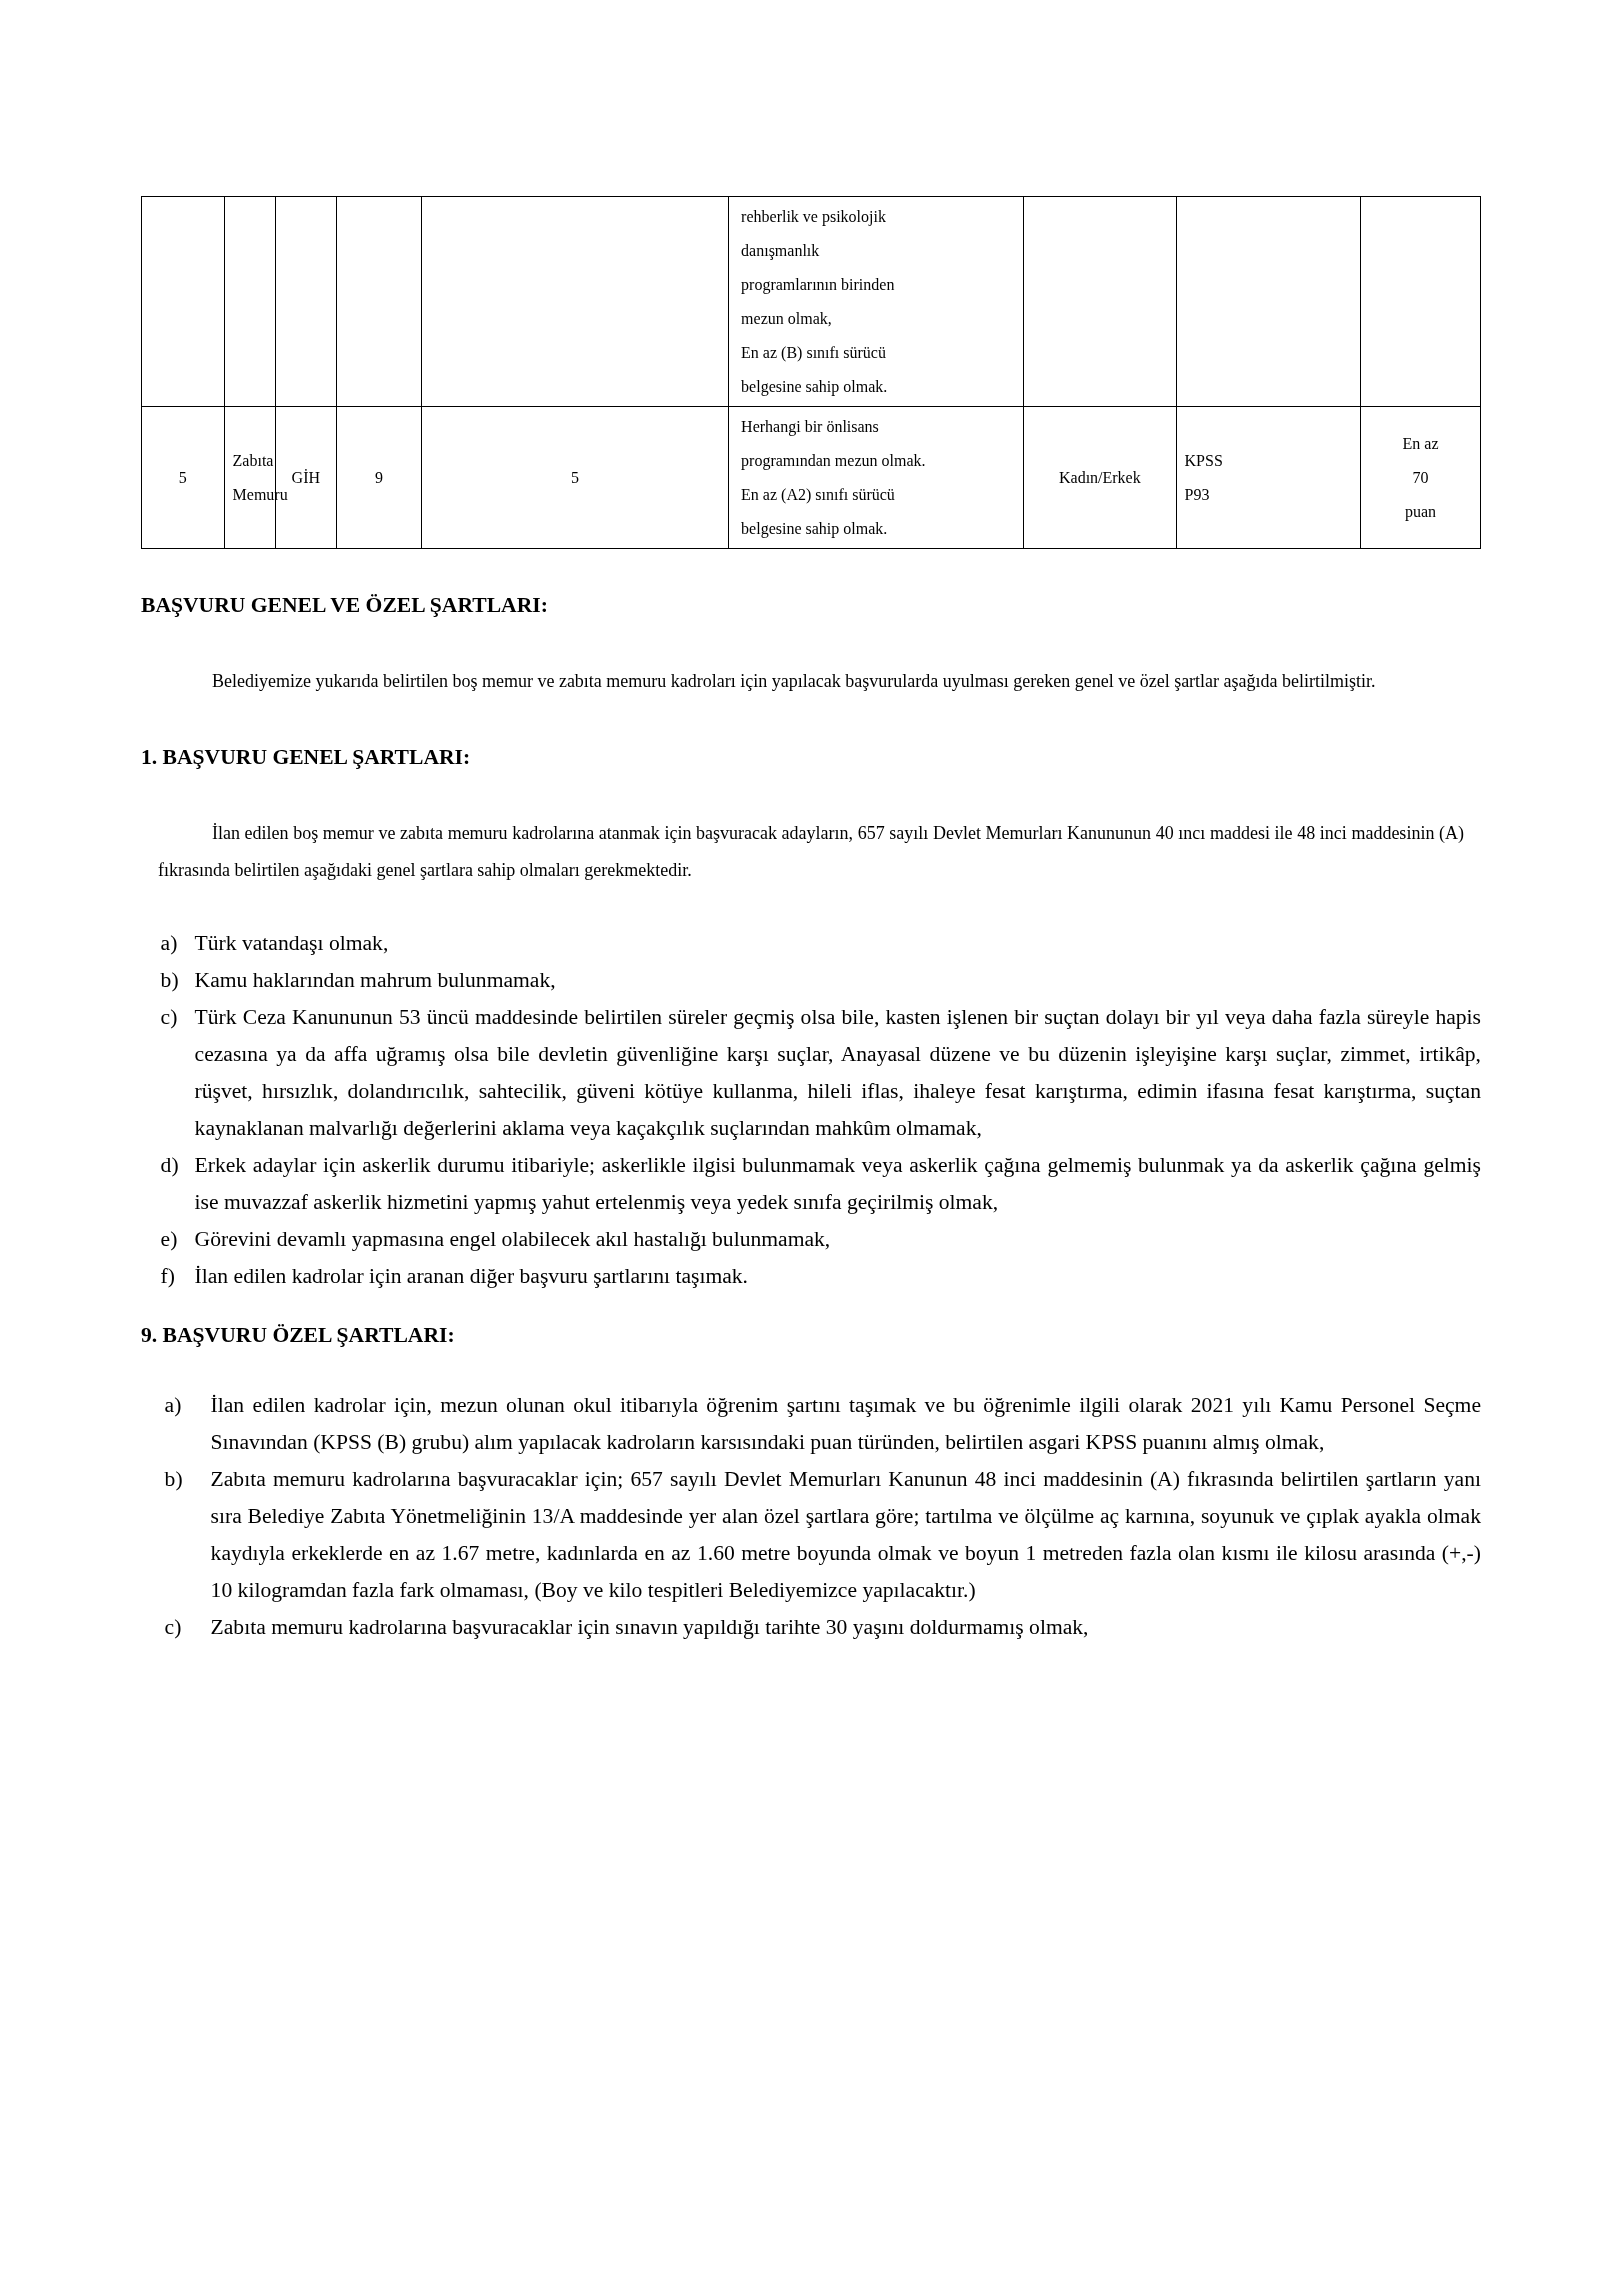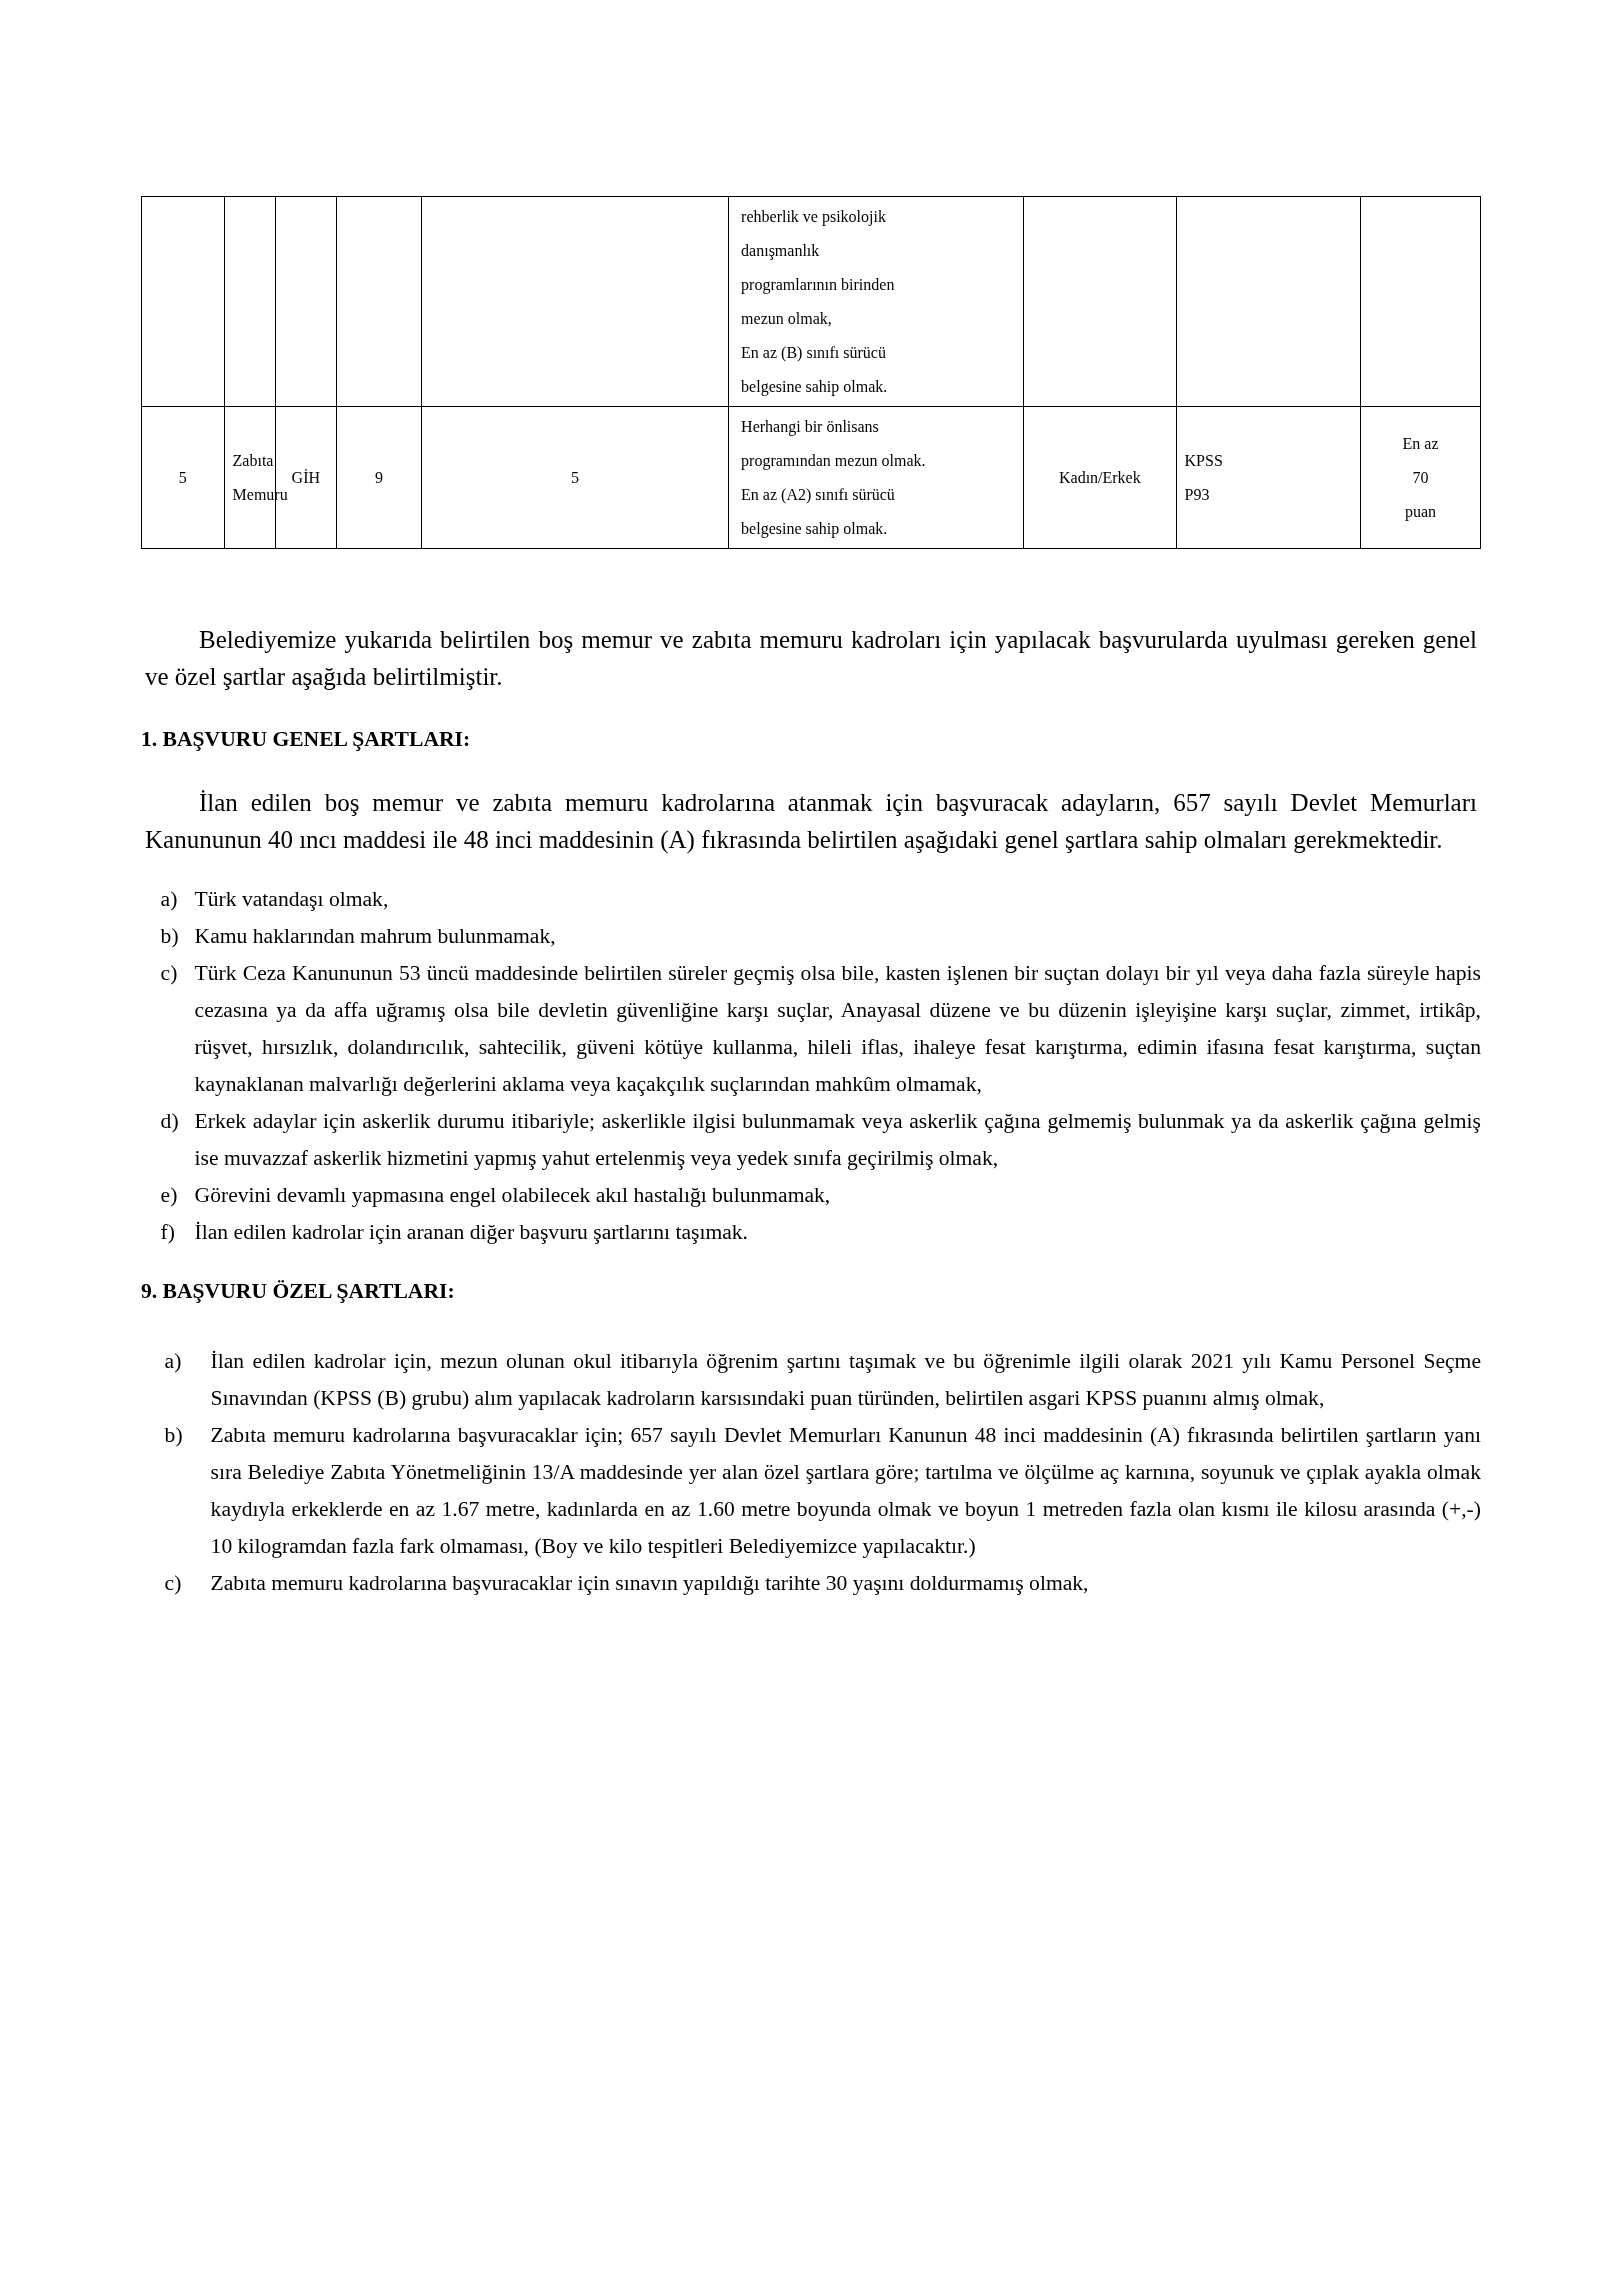--- a/index.html
+++ b/index.html
@@ -63,22 +63,22 @@
     font-size: 21.6px;
     line-height: 29px;
     margin: 0;
   }
   .sp-after-table { height: 42px; }
   .sp-sm { height: 18.3px; }
   .sp-md { height: 26px; }
   .sp-lg { height: 37px; }
 
   p.body {
-    margin: 4px;
-    font-size: 25px;
+    margin: 17px;
+    font-size: 18px;
     line-height: 37px;
     text-align: justify;
     text-justify: inter-word;
   }
   p.body.indent { text-indent: 54px; }
 
   
   ul.lettered {
     list-style: none;
     margin: 0;
@@ -190,20 +190,21 @@
             <div class="cellpad cell-lines">En az
 70
 puan</div>
           </td>
         </tr>
       </tbody>
     </table>
 
     <div class="sp-after-table"></div>
 
+    <div class="h-bold">BAŞVURU GENEL VE ÖZEL ŞARTLARI:</div>
 
     <div class="sp-md"></div>
 
     <p class="body indent">Belediyemize yukarıda belirtilen boş memur ve zabıta memuru kadroları için yapılacak başvurularda uyulması gereken genel ve özel şartlar aşağıda belirtilmiştir.</p>
 
     <div class="sp-md"></div>
 
     <div class="h-bold">1. BAŞVURU GENEL ŞARTLARI:</div>
 
     <div class="sp-md"></div>

